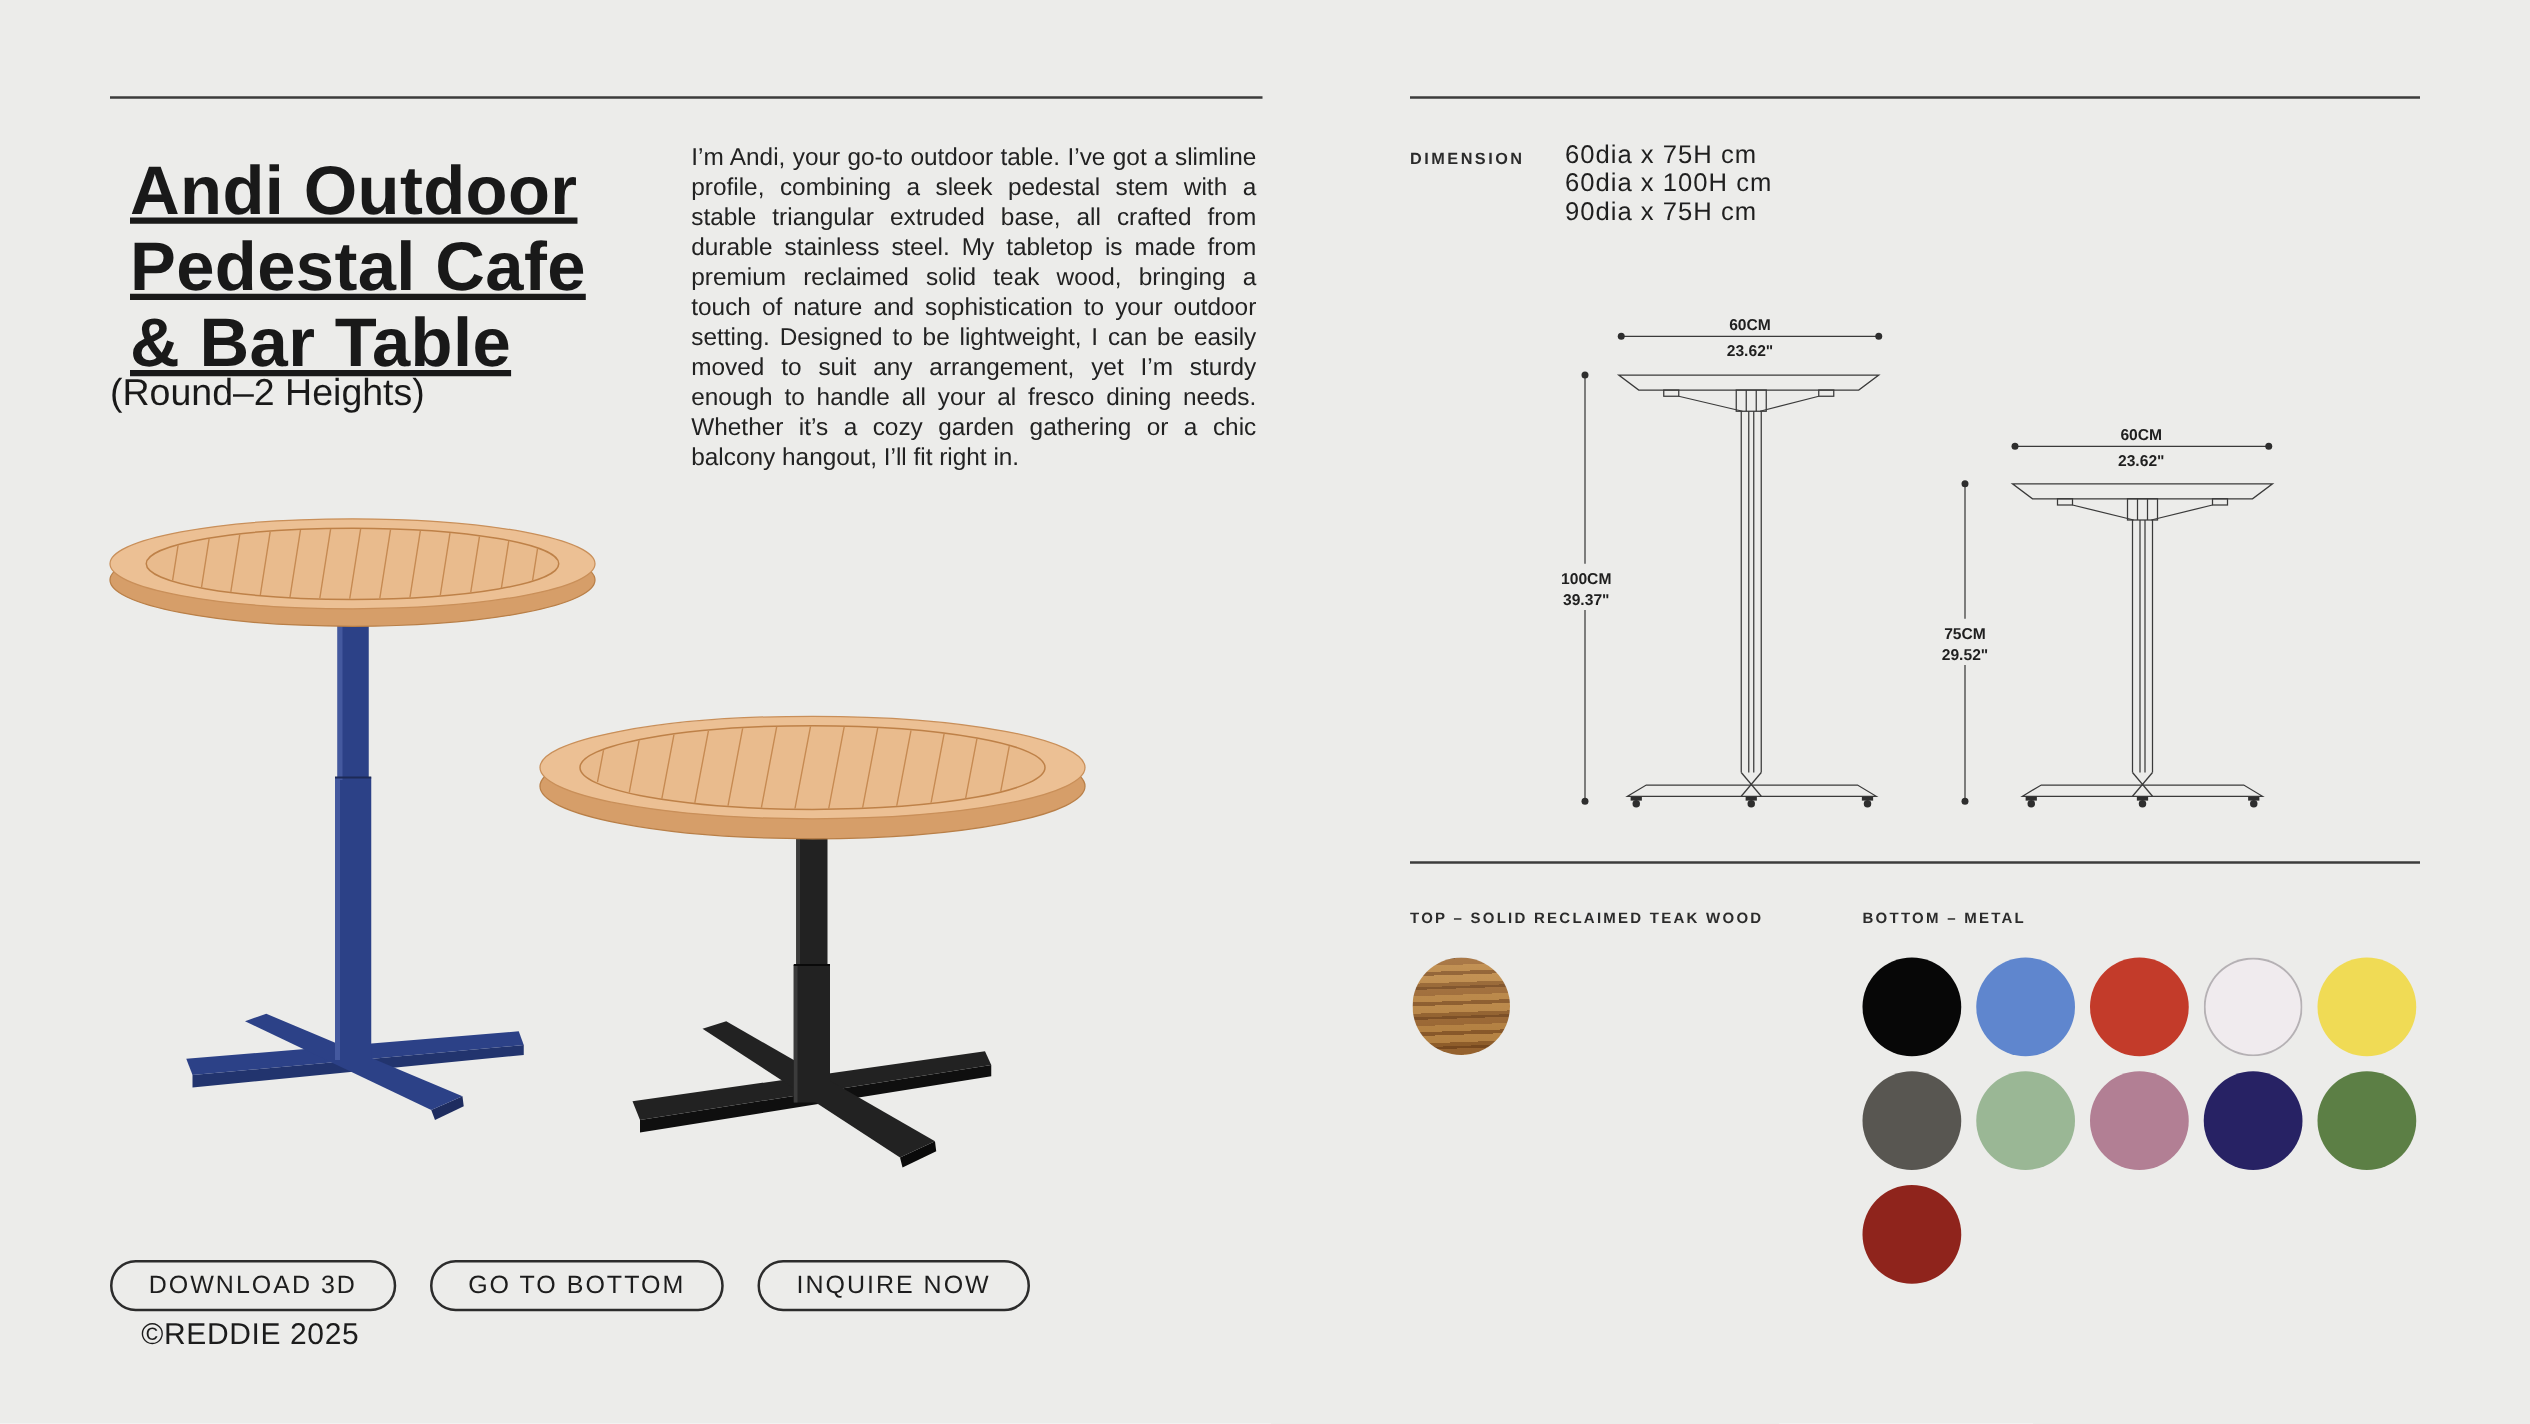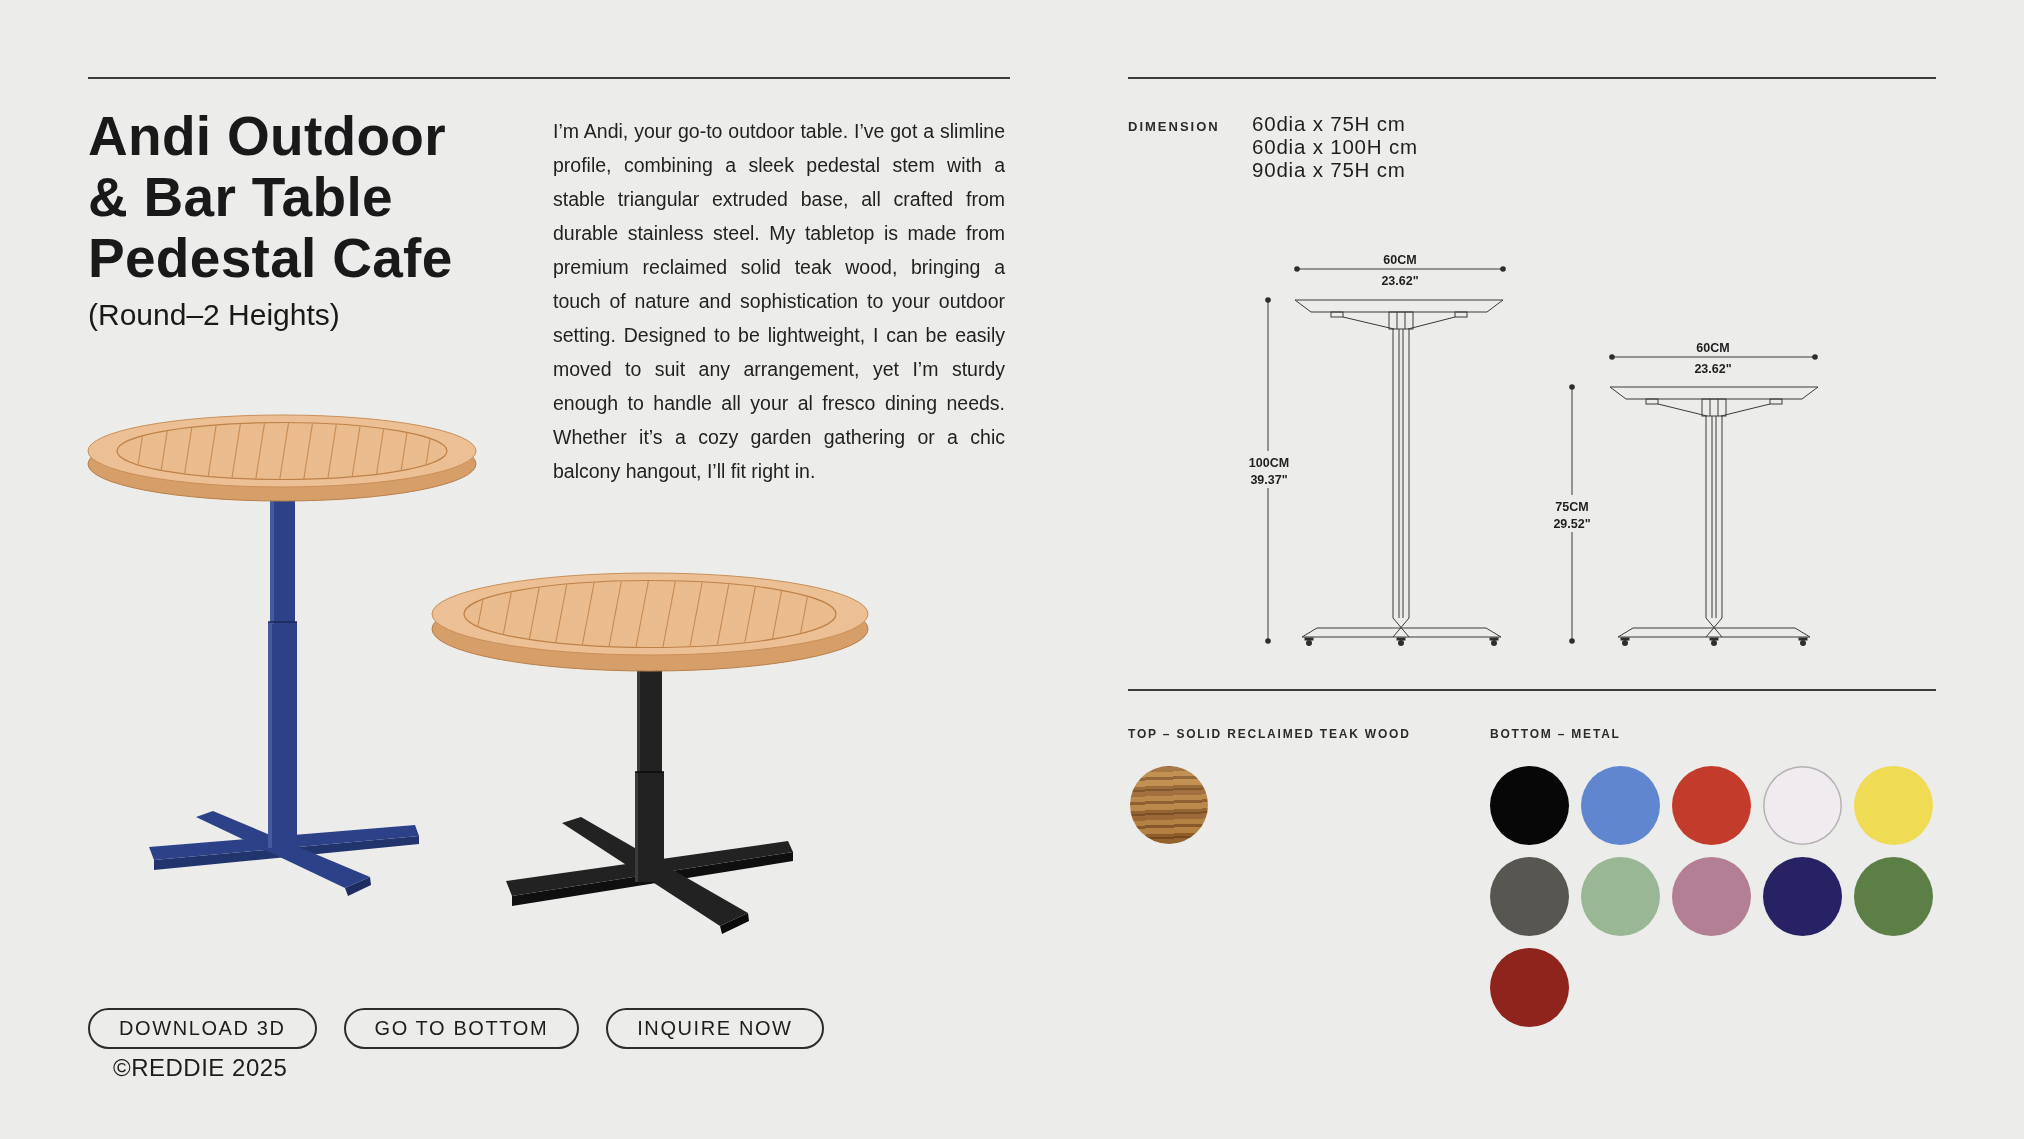--- a/index.html
+++ b/index.html
@@ -4,21 +4,21 @@
 <style>
   html,body{margin:0;padding:0;}
   #canvas{position:relative;width:2024px;height:1139px;background:#ECECEA;overflow:hidden;
           font-family:"Liberation Sans",sans-serif;color:#1d1d1d;}
   .rule{position:absolute;height:2px;background:#3c3c3c;}
   .page-title{position:absolute;left:88px;top:106px;font-size:55px;line-height:61px;
               font-weight:600;letter-spacing:.3px;color:#191919;}
   .page-subtitle{position:absolute;left:88px;top:296px;font-size:30px;line-height:38px;
                  font-weight:400;color:#191919;}
   .description{position:absolute;left:553px;top:114px;width:452px;font-size:19.5px;
-               line-height:34px;font-weight:400;color:#222;text-align:justify;}
+               line-height:24px;font-weight:400;color:#222;text-align:justify;}
   .btn-row{position:absolute;left:88px;top:1008px;display:flex;gap:27px;}
   .pill-btn{height:41px;border:2px solid #2c2c2c;border-radius:22px;background:transparent;
             padding:0 29px;font-family:"Liberation Sans",sans-serif;font-size:20px;
             letter-spacing:1.6px;font-weight:500;color:#1d1d1d;display:flex;
             align-items:center;justify-content:center;cursor:pointer;white-space:nowrap;}
   .footer-text{position:absolute;left:88px;top:1054px;font-size:24px;letter-spacing:.5px;
                font-weight:500;color:#1c1c1c;margin-left:25px;}
   .dim-label{position:absolute;left:1128px;top:119px;font-size:13px;letter-spacing:2px;
              font-weight:600;color:#2b2b2b;}
   .dim-values{position:absolute;left:1252px;top:112px;font-size:20.5px;line-height:23px;
@@ -40,24 +40,24 @@
 </style>
 </head>
 <body>
 
 <div id="canvas">
 
   <div class="rule" style="left:88px;top:77px;width:922px;"></div>
   <div class="rule" style="left:1128px;top:77px;width:808px;"></div>
   <div class="rule" style="left:1128px;top:689px;width:808px;"></div>
 
-  <h1 class="page-title" style="margin:0;">
+  <h1 class="page-title" style="margin:16px;text-decoration:underline;">
     <span style="display:block">Andi Outdoor</span>
+    <span style="display:block">Pedestal Cafe</span>
     <span style="display:block">&amp; Bar Table</span>
-    <span style="display:block">Pedestal Cafe</span>
   </h1>
   <div class="page-subtitle">(Round–2 Heights)</div>
 
   <p class="description" style="margin:0;">I’m Andi, your go-to outdoor table. I’ve got a slimline profile, combining a sleek pedestal stem with a stable triangular extruded base, all crafted from durable stainless steel. My tabletop is made from premium reclaimed solid teak wood, bringing a touch of nature and sophistication to your outdoor setting. Designed to be lightweight, I can be easily moved to suit any arrangement, yet I’m sturdy enough to handle all your al fresco dining needs. Whether it’s a cozy garden gathering or a chic balcony hangout, I’ll fit right in.</p>
 
   <svg style="position:absolute;left:80px;top:406px;" width="800" height="540" viewBox="80 406 800 540">
     <defs>
       <clipPath id="rimA">
           <ellipse cx="282" cy="451" rx="164" ry="28"></ellipse>
         </clipPath>

